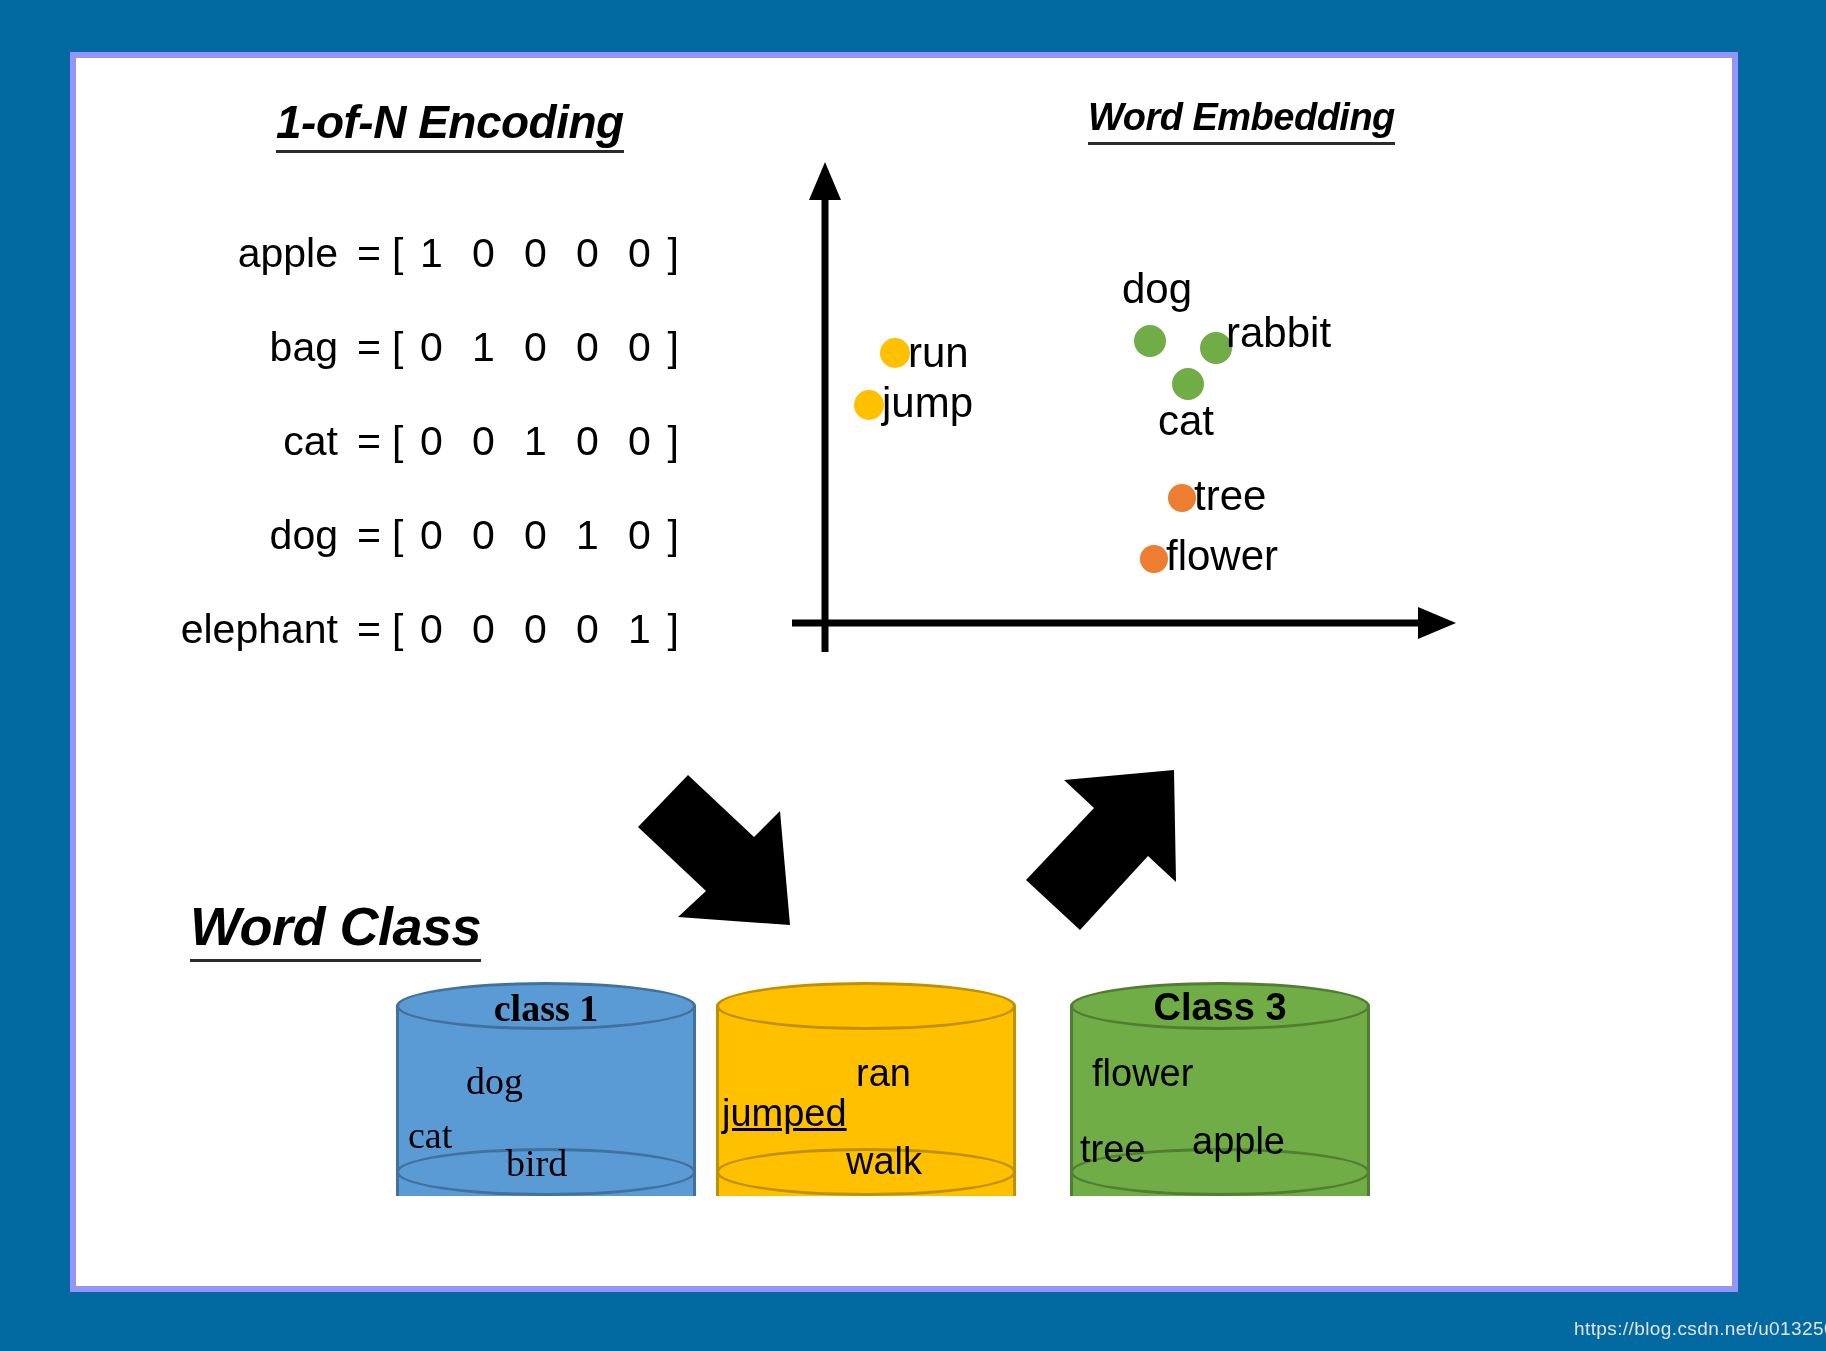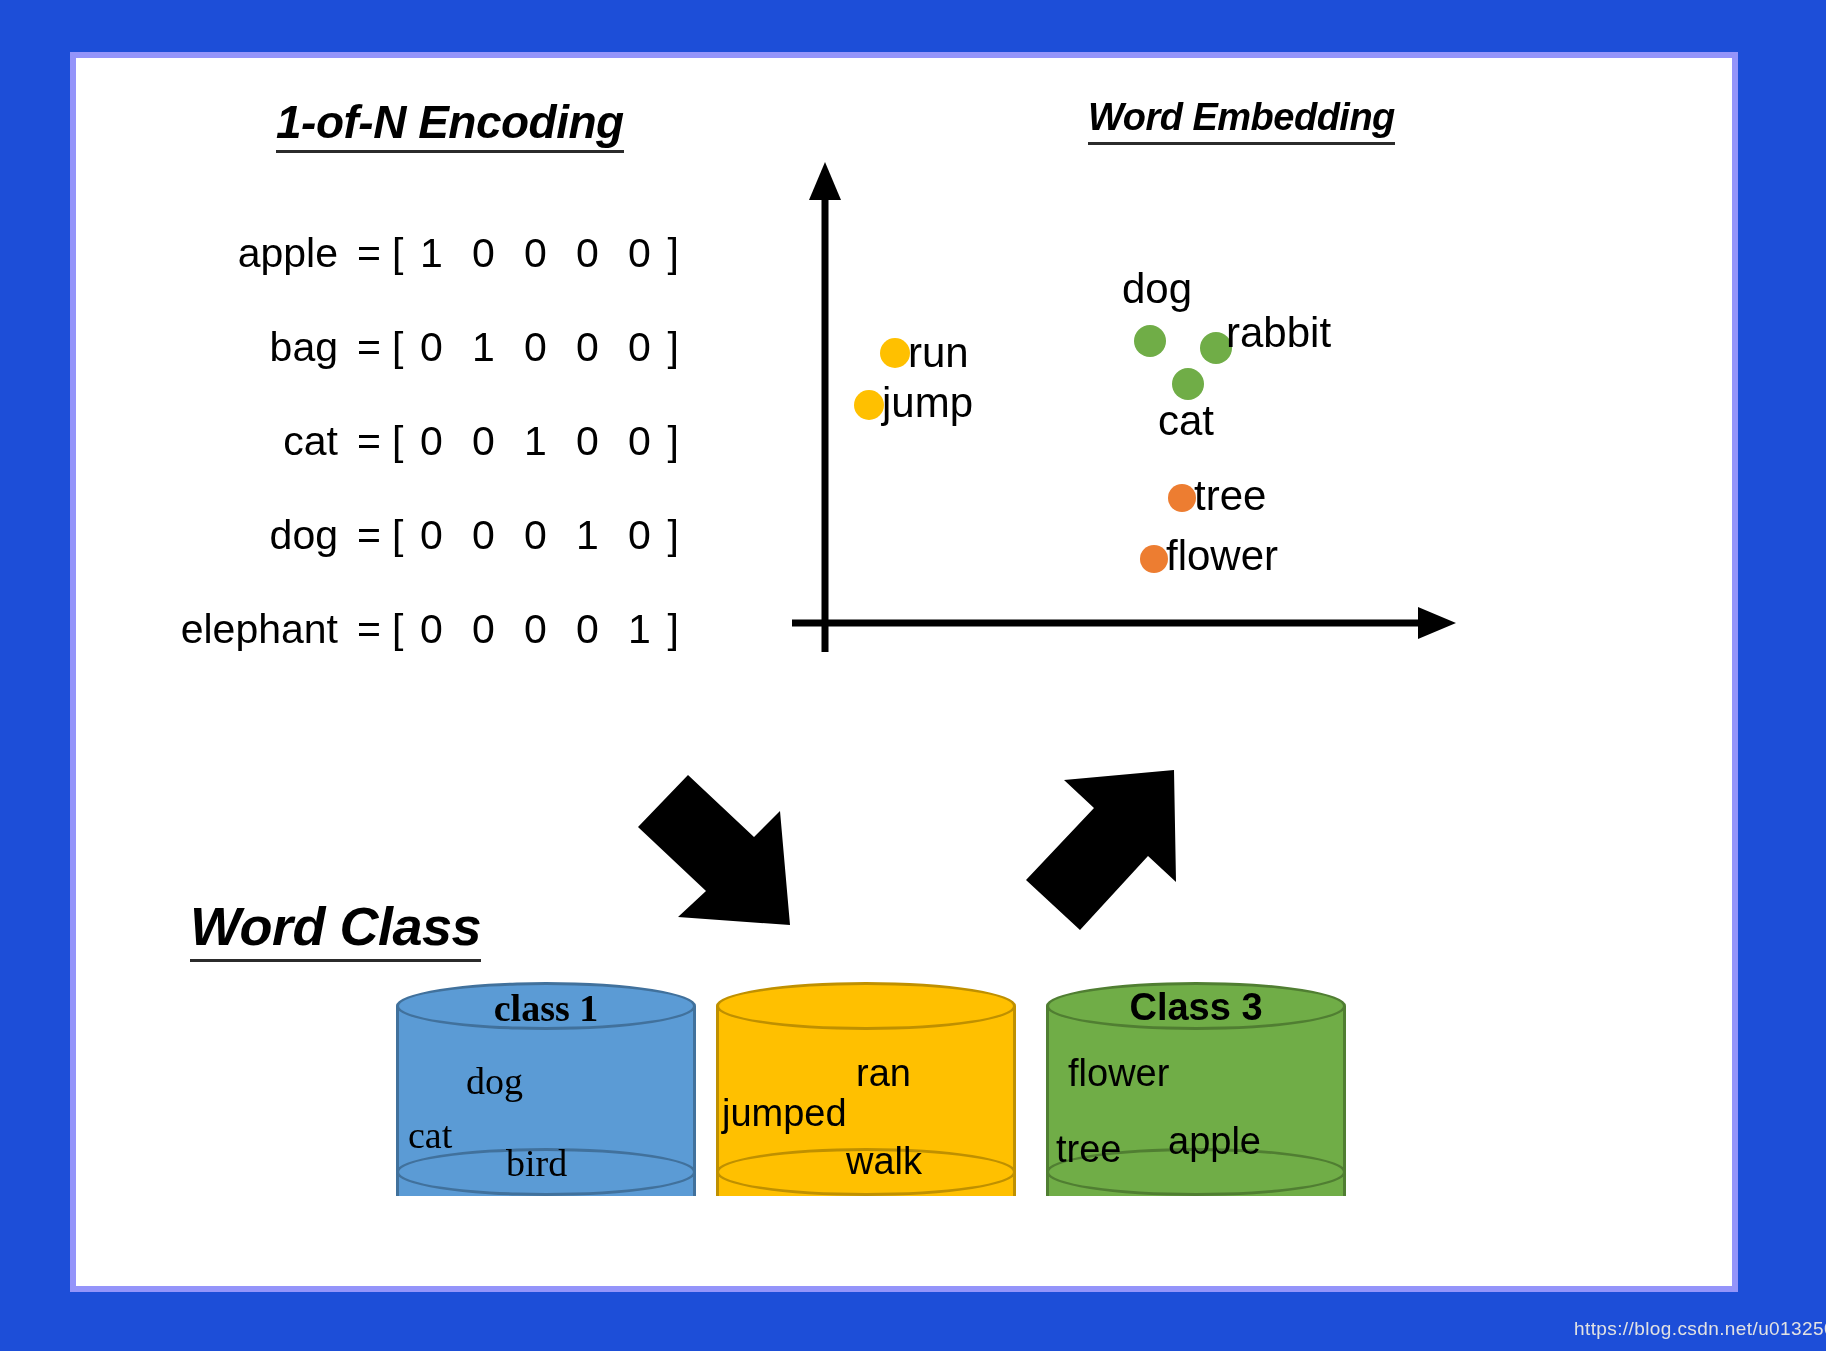--- a/index.html
+++ b/index.html
@@ -7,21 +7,21 @@
     padding: 0;
     background: #ffffff;
   }
   body {
     font-family: "Liberation Sans", sans-serif;
   }
   #canvas {
     position: relative;
     width: 1826px;
     height: 1351px;
-    background: #1d4ed8;
+    background: #0369a1;
     overflow: hidden;
   }
   #frame {
     position: absolute;
     left: 70px;
     top: 52px;
     width: 1668px;
     height: 1240px;
     border: 6px solid #9494fa;
     box-sizing: border-box;
@@ -291,26 +291,26 @@
       <span style="left:110px; top:100px;">bird</span>
     </div>
   </div>
 
   <div class="cyl" style="left:716px; top:982px;">
     <div class="body" style="background:#FFC000; border-color:#BF9000;"></div>
     <div class="bottom" style="background:#FFC000; border-color:#BF9000;"></div>
     <div class="top" style="background:#FFC000; border-color:#BF9000;"></div>
     <div class="words">
       <span style="left:140px; top:10px;">ran</span>
-      <span style="left:6px; top:50px;">jumped</span>
+      <span style="left:6px; top:50px;text-decoration:underline;">jumped</span>
       <span style="left:130px; top:98px;">walk</span>
     </div>
   </div>
 
-  <div class="cyl" style="left:1046px; top:982px;">
+  <div class="cyl" style="left:1070px; top:982px;">
     <div class="body" style="background:#70AD47; border-color:#507E32;"></div>
     <div class="bottom" style="background:#70AD47; border-color:#507E32;"></div>
     <div class="top" style="background:#70AD47; border-color:#507E32;"></div>
     <div class="cyl-title">Class 3</div>
     <div class="words">
       <span style="left:22px; top:10px;">flower</span>
       <span style="left:10px; top:86px;">tree</span>
       <span style="left:122px; top:78px;">apple</span>
     </div>
   </div>

